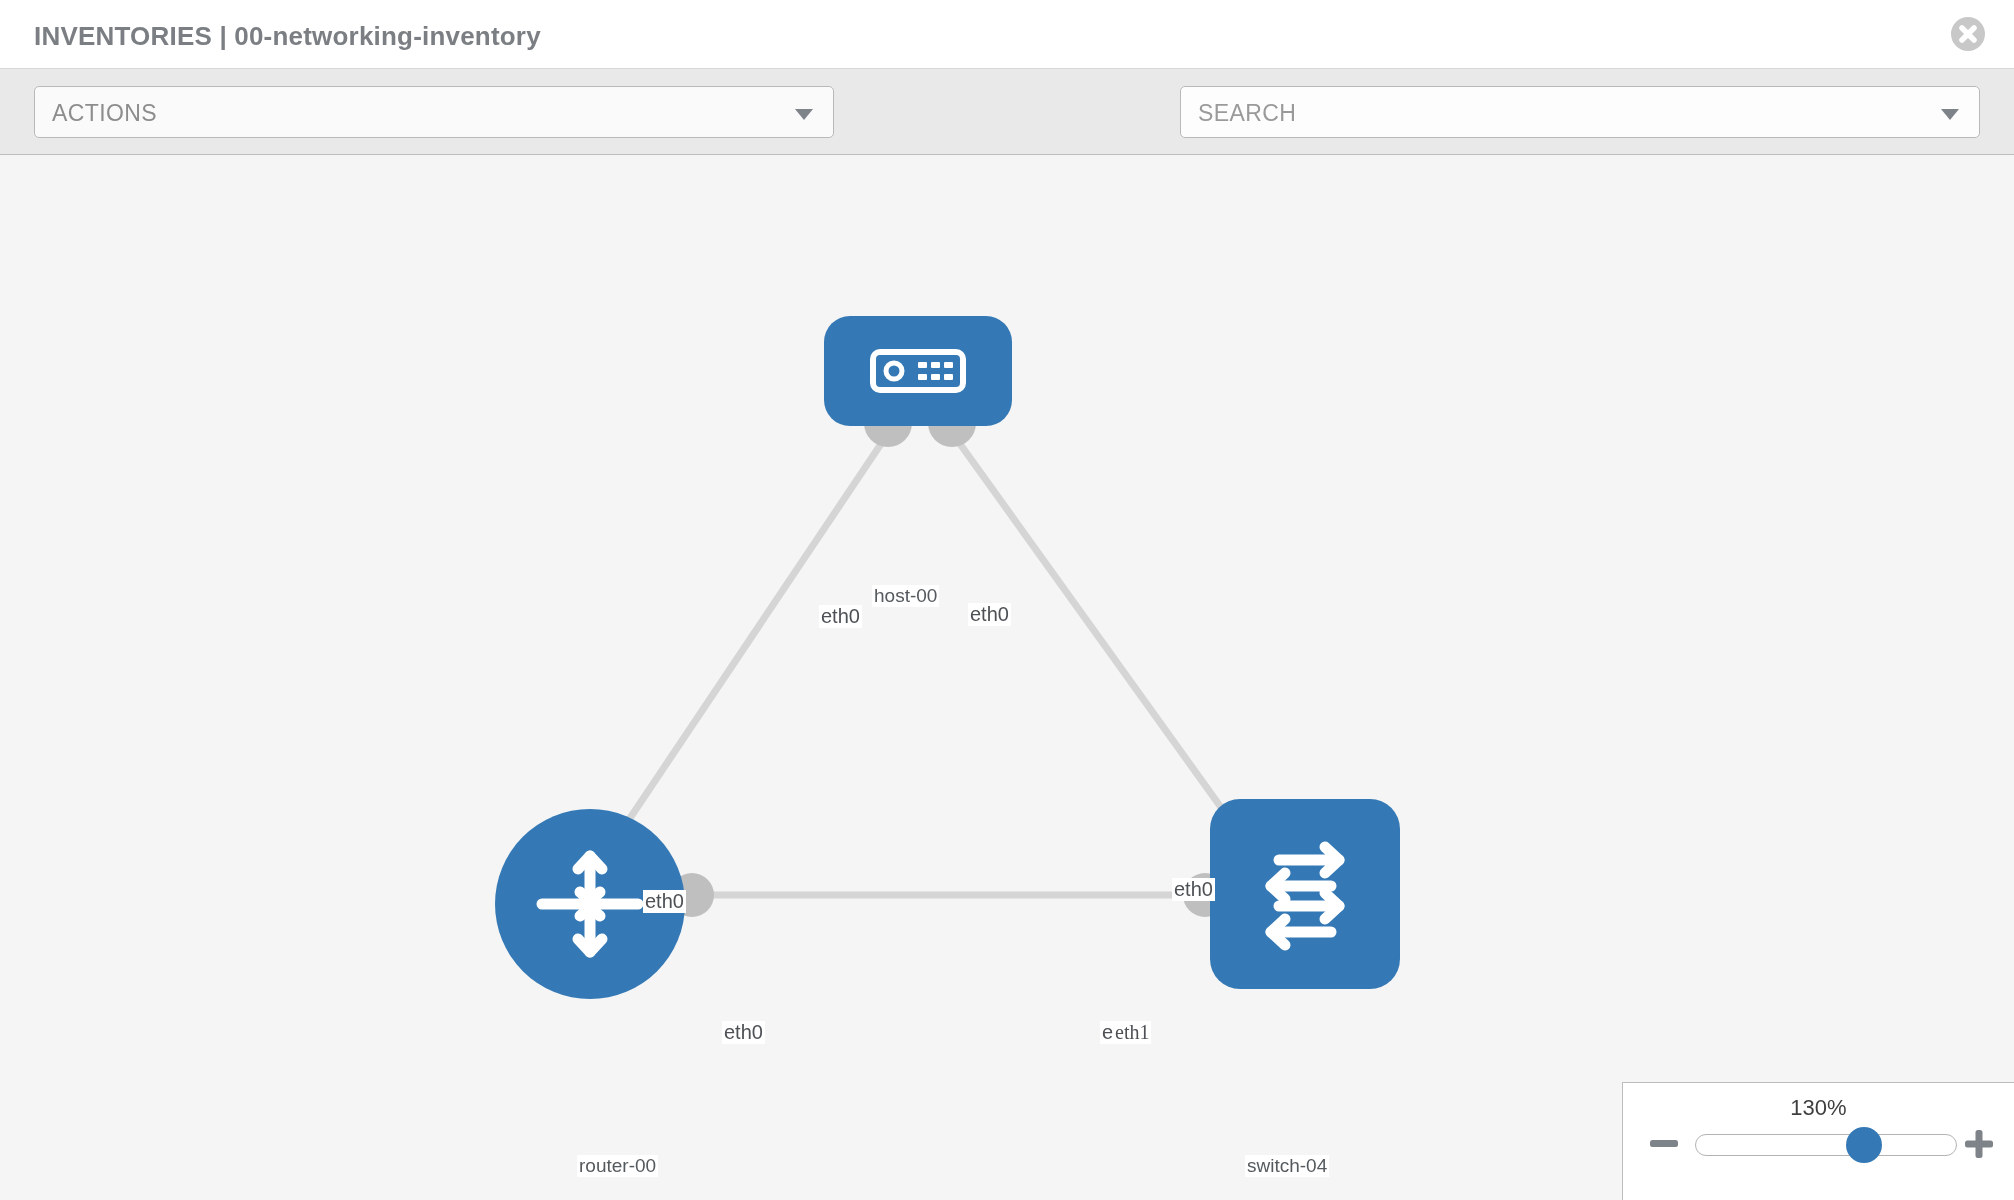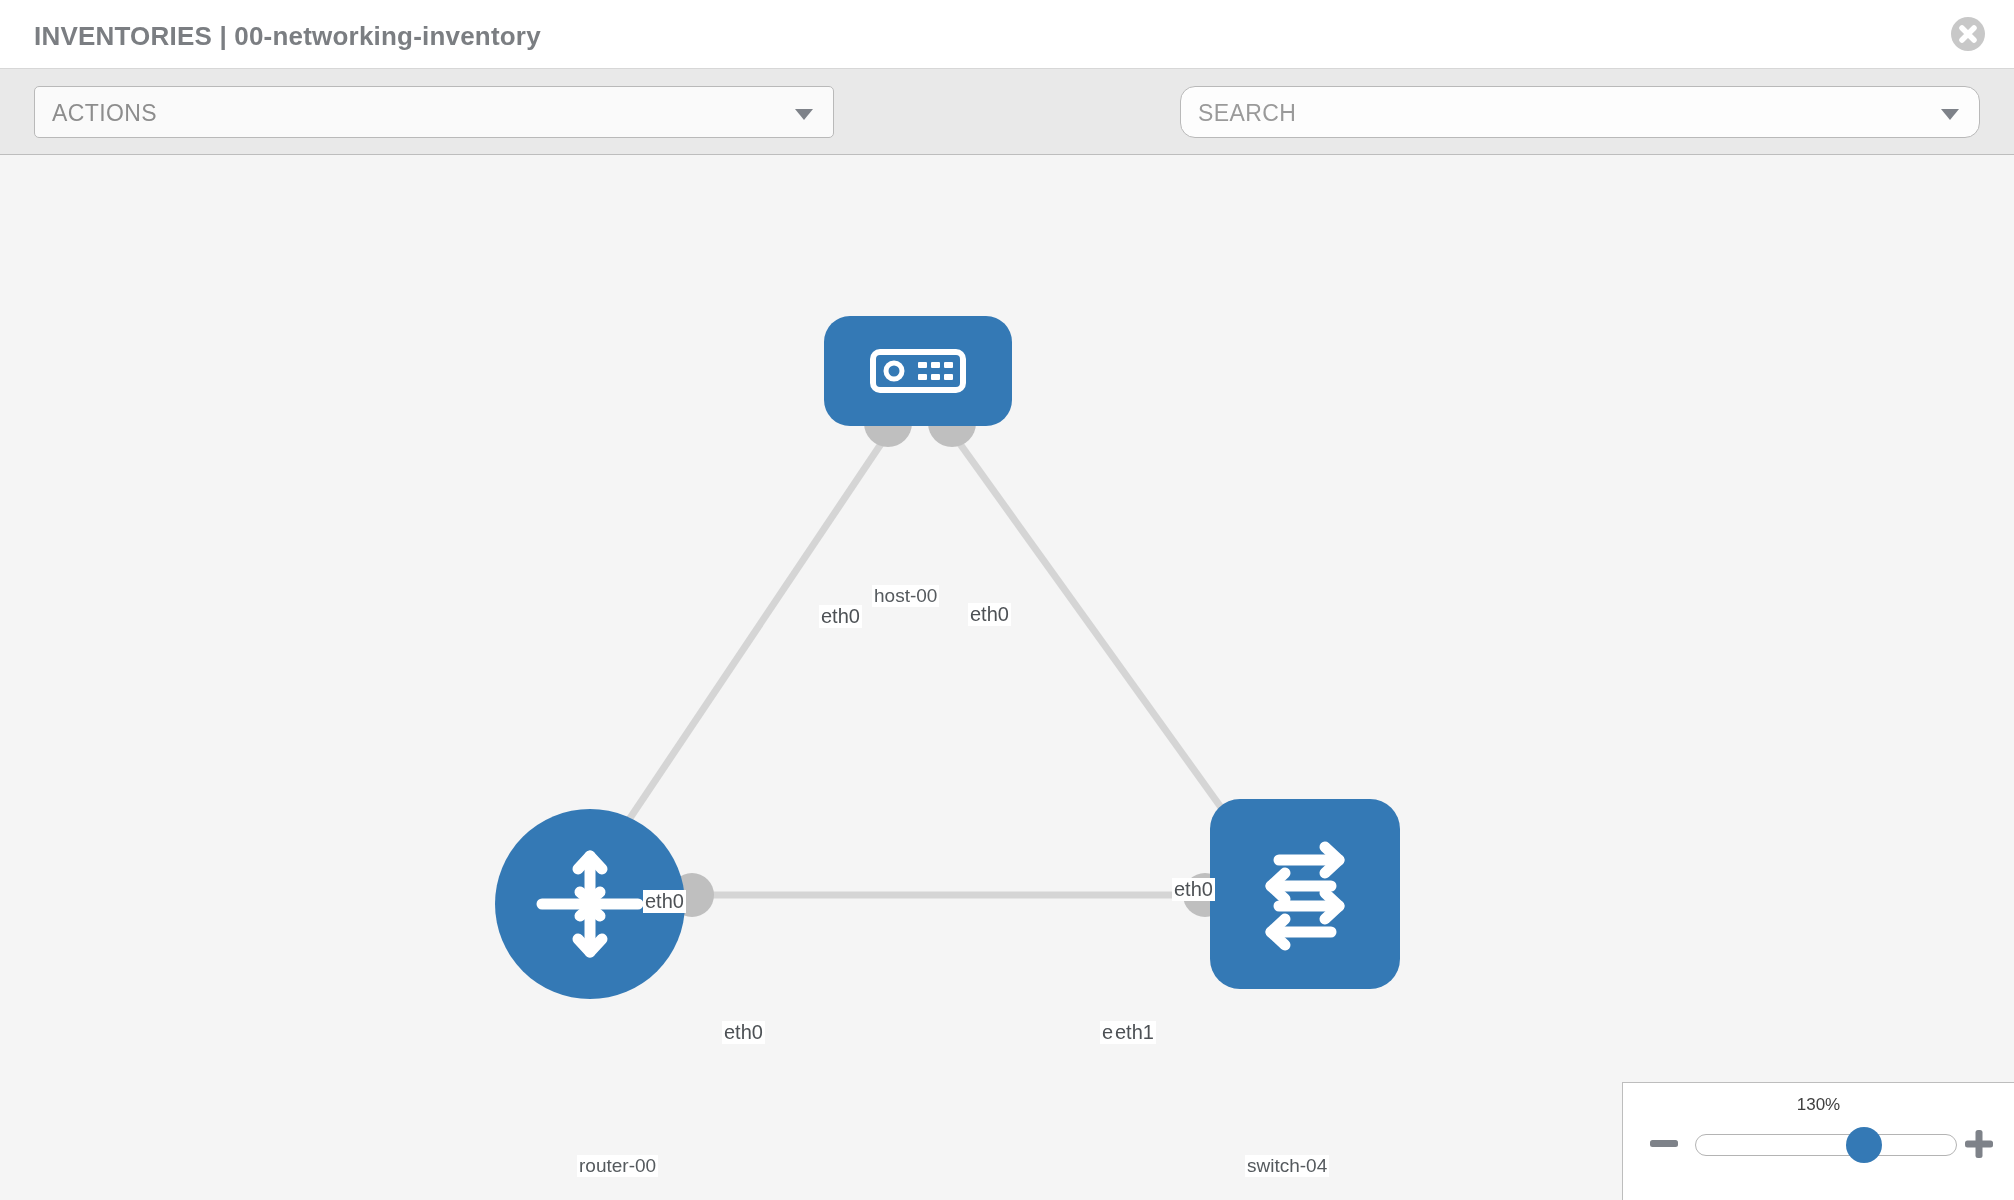--- a/index.html
+++ b/index.html
@@ -96,21 +96,21 @@
   .tool-icon.key    { left: 1110px; }
 
   .search-select {
     position: absolute;
     left: 1180px;
     top: 17px;
     width: 800px;
     height: 52px;
     background: #fdfdfd;
     border: 1px solid #b9b9b9;
-    border-radius: 15px;
+    border-radius: 5px;
     box-sizing: border-box;
   }
   .search-label {
     position: absolute;
     left: 17px;
     top: 13px;
     font-size: 23px;
     color: #9a9a9a;
     letter-spacing: 0.4px;
   }
@@ -178,41 +178,41 @@
     white-space: nowrap;
     padding: 0 2px;
     text-align: center;
   }
   .if-host-left   { left: 819px;  top: 450px; }
   .if-host-right  { left: 968px;  top: 448px; }
   .if-router-up   { left: 643px;  top: 735px; }
   .if-switch-up   { left: 1172px; top: 723px; }
   .if-router-rt   { left: 722px;  top: 866px; }
   .if-switch-lt-a { left: 1100px; top: 866px; }
-  .if-switch-lt-b { left: 1113px; top: 866px; }
+  .if-switch-lt-b { left: 1113px; top: 866px; font-family: Liberation Serif, serif; }
 
   
   .zoom-panel {
     position: absolute;
     left: 1622px;
     top: 1082px;
     width: 392px;
     height: 118px;
     background: #ffffff;
     border: 1px solid #bdbdbd;
     border-right: none;
     border-bottom: none;
     box-sizing: border-box;
   }
   .zoom-level {
     position: absolute;
     width: 100%;
     top: 12px;
     text-align: center;
-    font-size: 17px;
+    font-size: 22px;
     color: #3f3f3f;
   }
   .zoom-minus, .zoom-plus {
     position: absolute;
     top: 44px;
     width: 34px;
     height: 34px;
     cursor: pointer;
   }
   .zoom-minus { left: 24px; }

